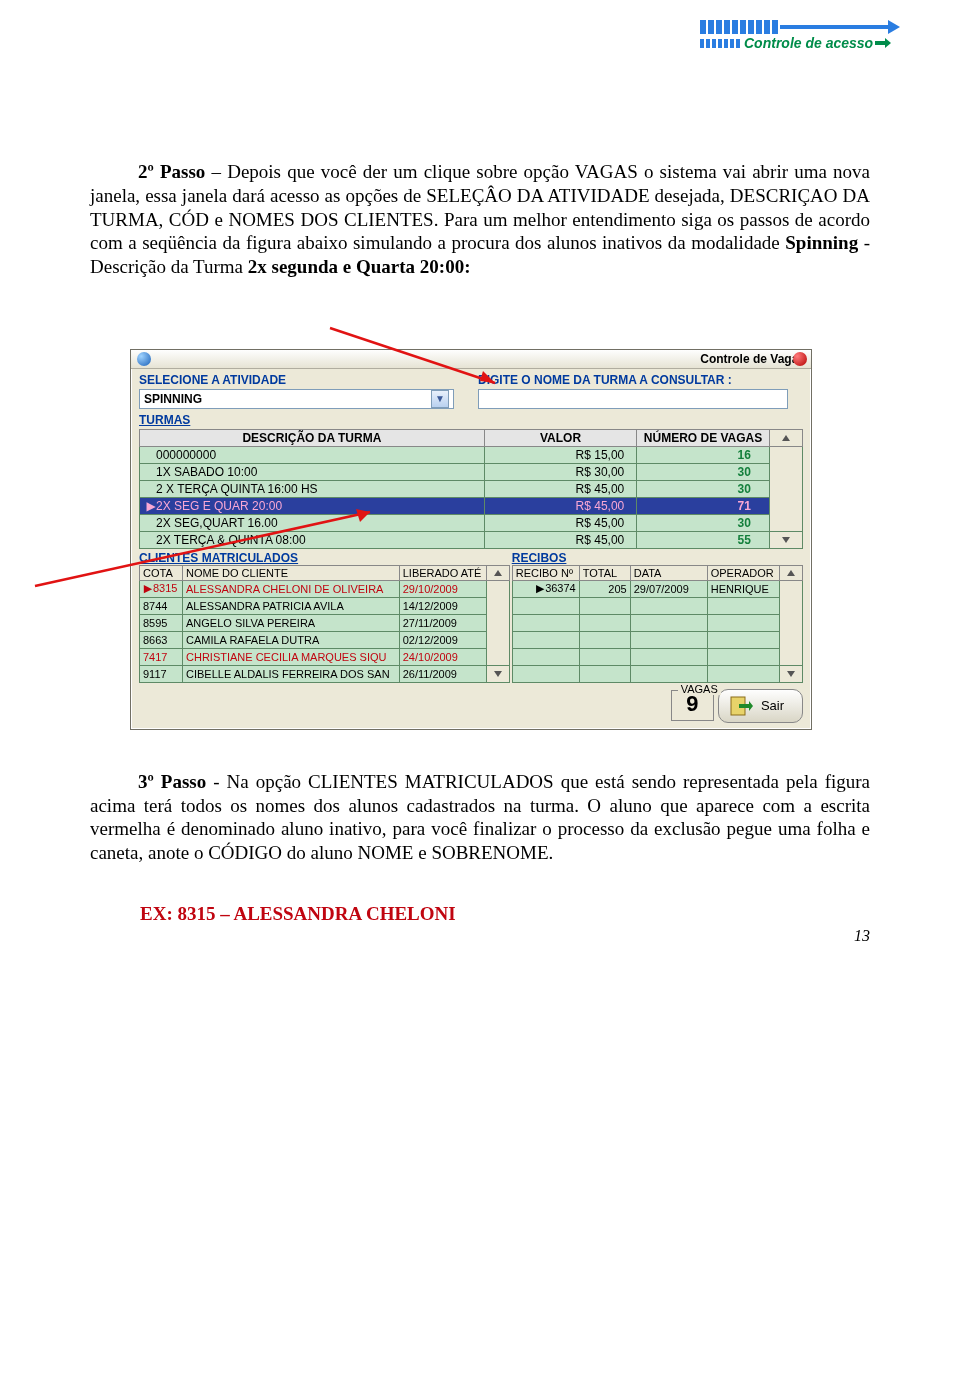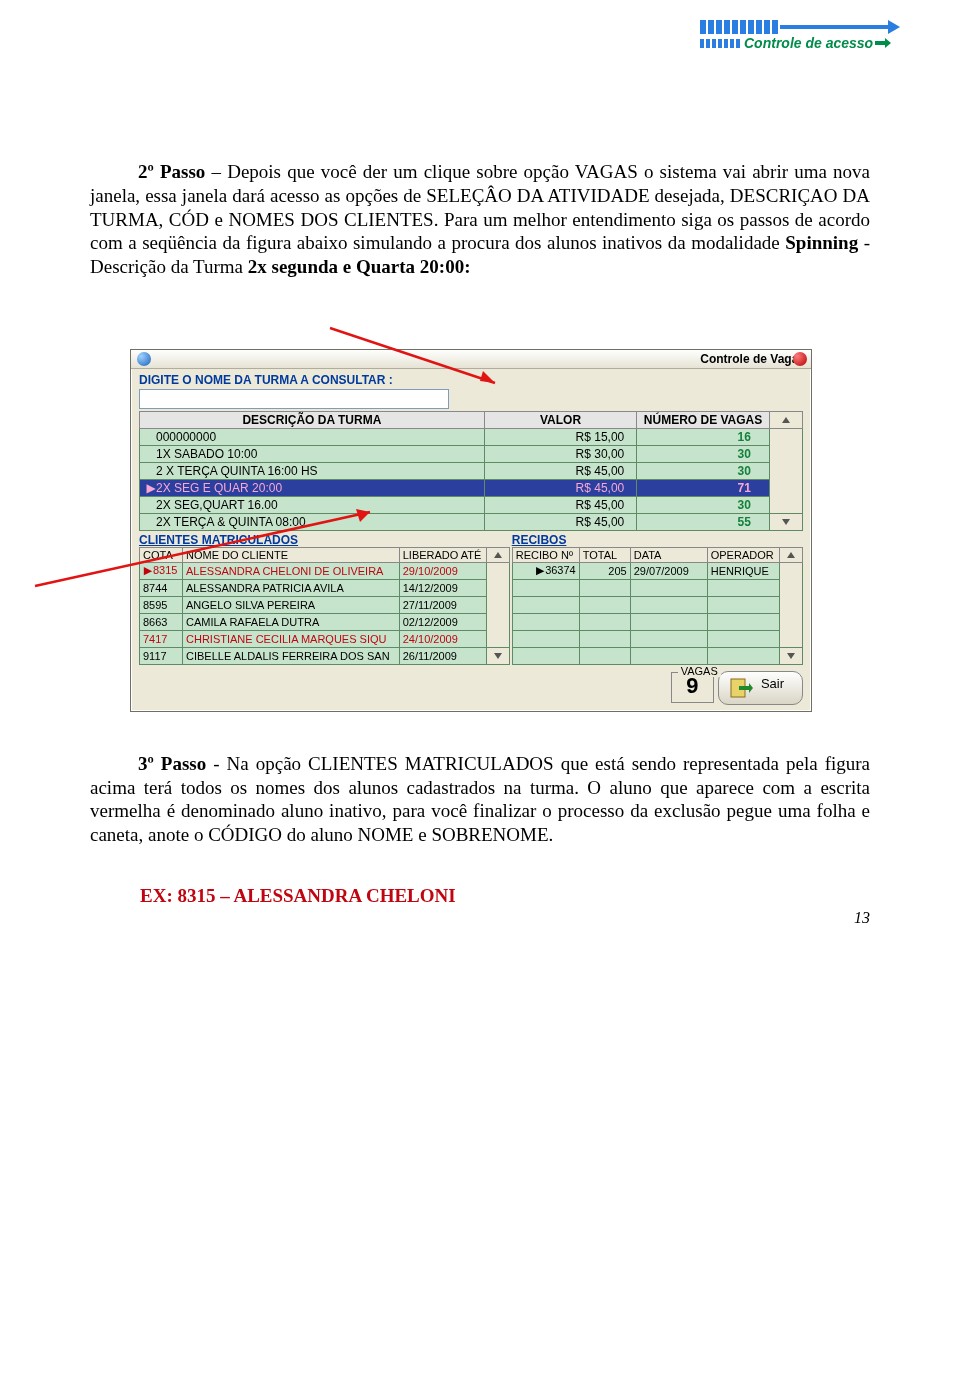--- a/index.html
+++ b/index.html
@@ -243,21 +243,21 @@
   }
   .vagas-box .vlabel {
     position:absolute;top:-8px;left:6px;
     background:#ece9d8;font-size:11px;padding:0 3px;
   }
   .vagas-box .vval {
     font-family:"Courier New",monospace;
     font-size:22px;font-weight:bold;
   }
   .sair-btn {
-    display:flex;gap:8px;
+    display:flex;align-items:center;gap:8px;
     background:linear-gradient(#fefefe,#d9d6c6);
     border:1px solid #888;border-radius:10px;
     padding:4px 18px 4px 10px;
     font-size:13px;
   }
 
   .after-text {
     margin-top:40px;
     font-size:19px;
     line-height:1.25;
@@ -336,25 +336,33 @@
     <div class="app-shot">
       <div class="app-titlebar">
         <span class="globe"></span>
         <span style="font-weight:bold;">Controle de Vagas</span>
         <span class="app-close"></span>
       </div>
 
       <div class="app-section">
         <div class="row2">
           <div style="flex:1">
+            <div class="field-label">SELECIONE A ATIVIDADE</div>
+            <div class="combo">
+              <span style="font-weight:bold">SPINNING</span>
+              <span class="caret">▼</span>
+            </div>
+          </div>
+          <div style="flex:1">
             <div class="field-label">DIGITE O NOME DA TURMA A CONSULTAR :</div>
             <div class="textin"></div>
           </div>
         </div>
 
+        <div class="turmas-label">TURMAS</div>
         <table class="grid turmas-table">
           <tbody>
               <tr>
             <th>DESCRIÇÃO DA TURMA</th>
             <th>VALOR</th>
             <th>NÚMERO DE VAGAS</th>
             <th class="scroll-cell">
                   <svg width="10" height="10">
                     <polygon points="5,2 9,8 1,8" fill="#555"></polygon>
                   </svg>

